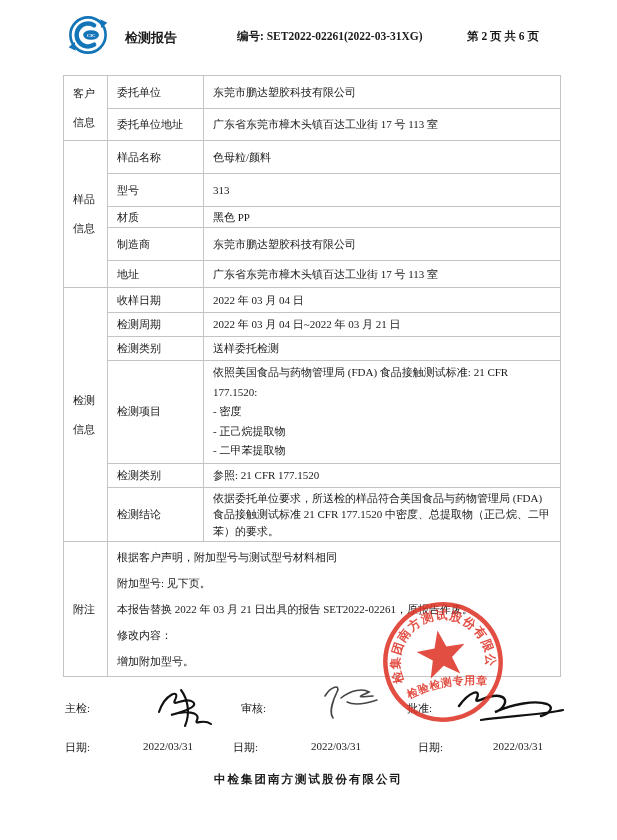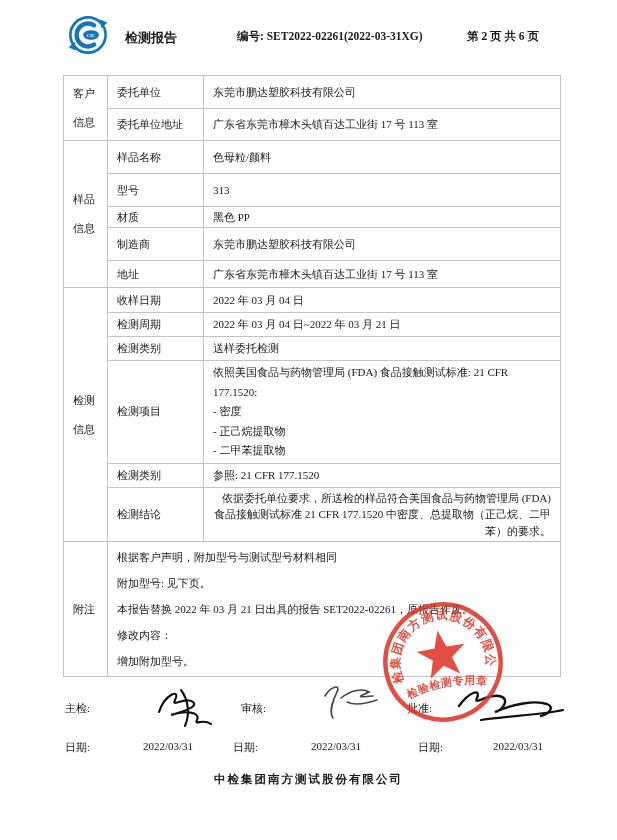--- a/index.html
+++ b/index.html
@@ -13,21 +13,21 @@
   .hdr-title { position:absolute; left:125px; top:29px; font-size:13px; font-weight:bold; }
   .hdr-no { position:absolute; left:237px; top:29px; font-size:11.5px; font-weight:bold; }
   .hdr-page { position:absolute; left:467px; top:29px; font-size:11.5px; font-weight:bold; }
   
   table.report { position:absolute; left:63px; top:75px; width:497px;
     border-collapse:collapse; table-layout:fixed; font-size:11px; }
   table.report td { border:1.5px solid #c4c4c4; padding:2px 9px; vertical-align:middle;
     word-break:break-all; }
   td.sec { text-align:left; padding:2px 3px; white-space:pre-line; line-height:29px; }
   td.multi { white-space:pre-line; line-height:19.5px; padding-top:5px; padding-bottom:5px; }
-  td.concl { line-height:16.5px; padding-top:4px; padding-bottom:4px;text-align:right; }
+  td.concl { line-height:16.5px; padding-top:4px; padding-bottom:4px; }
   td.notes { white-space:pre-line; line-height:26px; padding:6px 11px; vertical-align:top; }
   
   .sigzone { position:absolute; left:63px; top:688px; width:497px; height:75px; font-size:11px; z-index:2; }
   .sigzone .lbl { position:absolute; white-space:nowrap;text-align:center; }
   .sig-svg { position:absolute; }
   
   .stamp { position:absolute; left:379px; top:598px; width:128px; height:128px; z-index:5;
     opacity:0.87; pointer-events:none; }
   
   .footer { position:absolute; left:0; top:772px; width:617px; text-align:center; }

